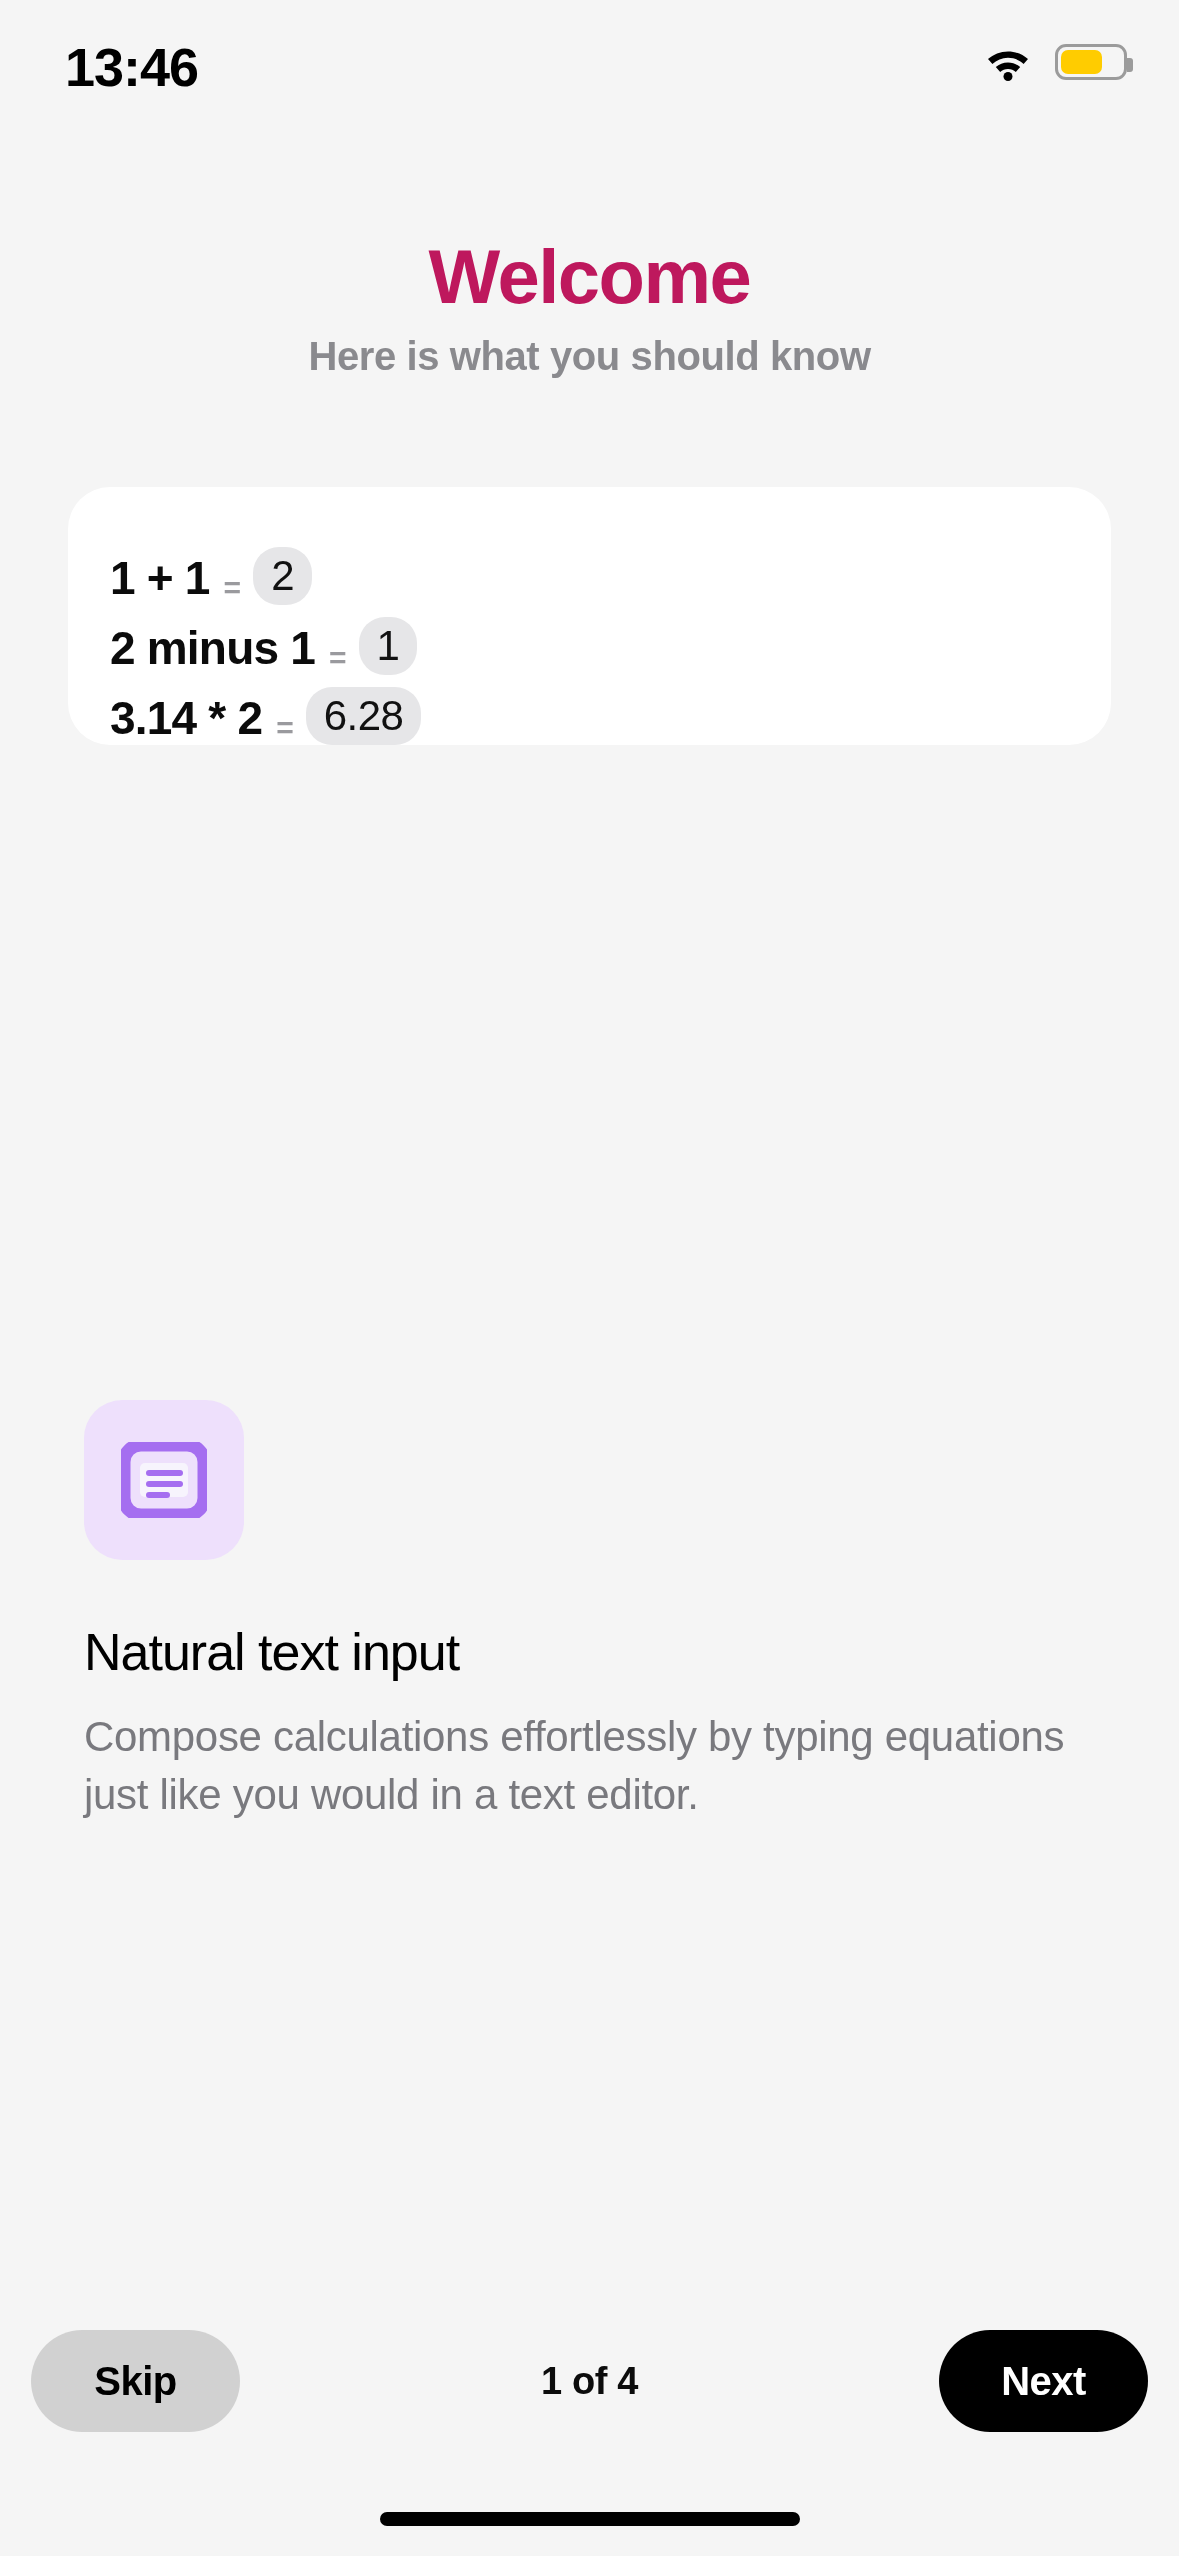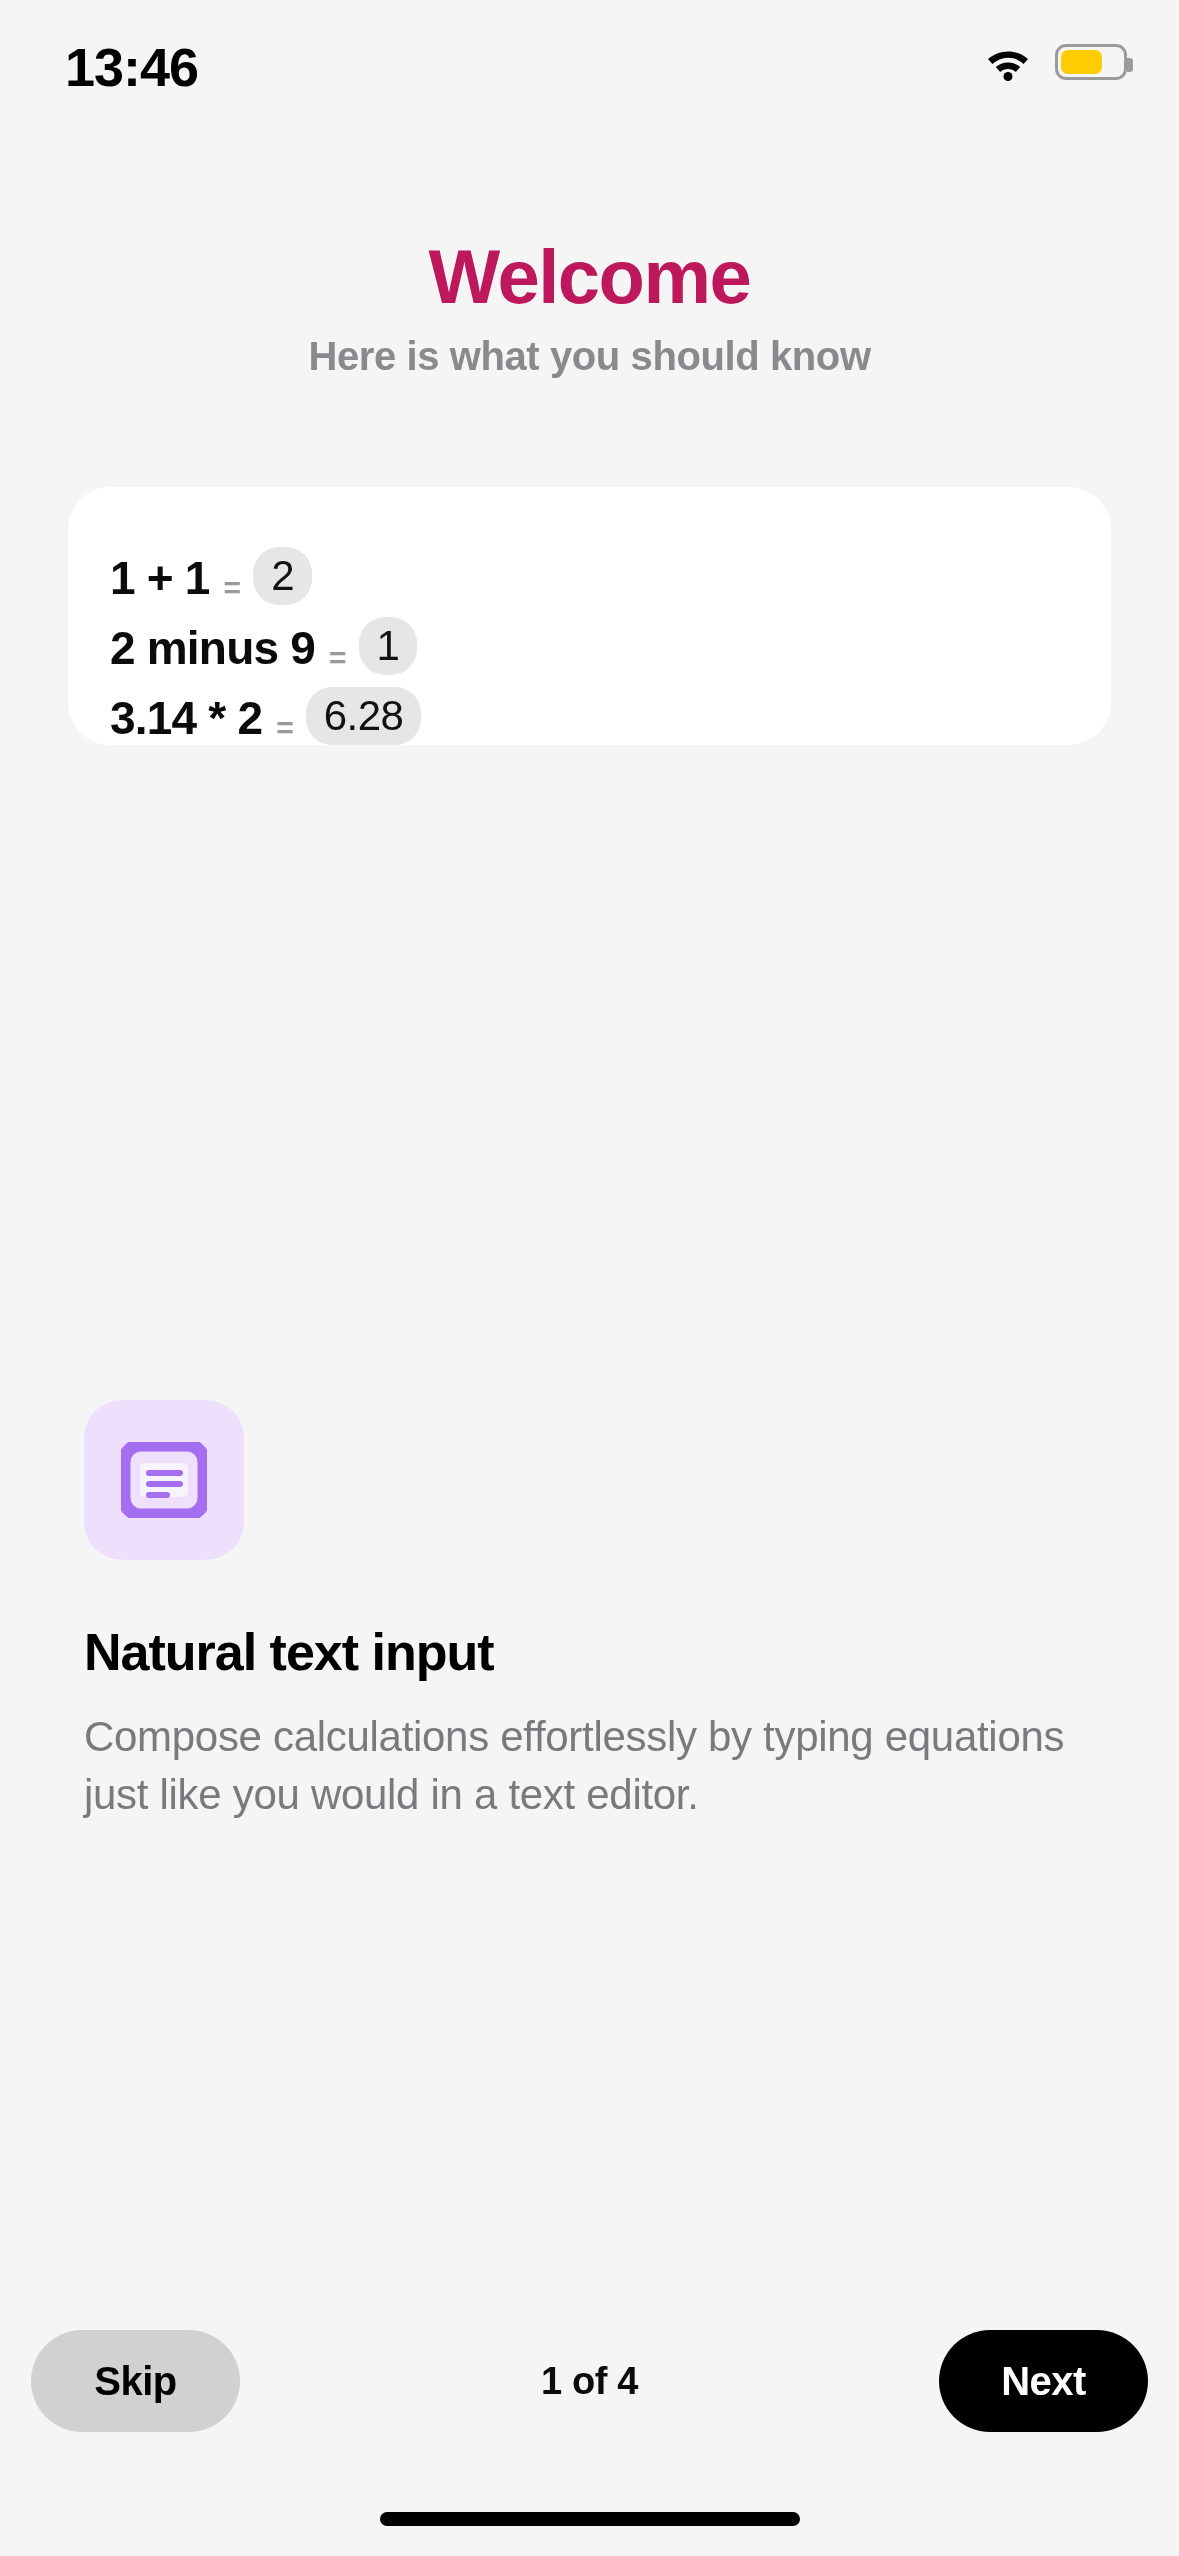--- a/index.html
+++ b/index.html
@@ -104,21 +104,21 @@
   }
 
   
   .feature { position:absolute; left:84px; top:1400px; width:1020px; }
   .feature-icon-box {
     width:160px; height:160px; background:#eee0fc; border-radius:38px;
     display:flex; align-items:center; justify-content:center;
   }
   .feature-title {
     margin-top:62px;
-    font-size:52px; font-weight:700; color:#000; letter-spacing:-1px;
+    font-size:52px; font-weight:400; color:#000; letter-spacing:-1px;
   }
   .feature-desc {
     margin-top:26px; width:1000px;
     font-size:42px; font-weight:400; color:#79797e;
     line-height:58px; letter-spacing:-0.3px;
   }
 
   
   .bottom-bar {
     position:absolute; left:0; bottom:124px; width:1179px; height:102px;
@@ -176,21 +176,21 @@
     <div class="page-subtitle">Here is what you should know</div>
   </div>
 
   <div class="equation-card">
     <div class="eq-row">
       <span class="eq-expr">1 + 1</span>
       <span class="eq-equals">=</span>
       <span class="eq-result">2</span>
     </div>
     <div class="eq-row">
-      <span class="eq-expr">2 minus 9</span>
+      <span class="eq-expr">2 minus 1</span>
       <span class="eq-equals">=</span>
       <span class="eq-result">1</span>
     </div>
     <div class="eq-row">
       <span class="eq-expr">3.14 * 2</span>
       <span class="eq-equals">=</span>
       <span class="eq-result">6.28</span>
     </div>
   </div>
 

